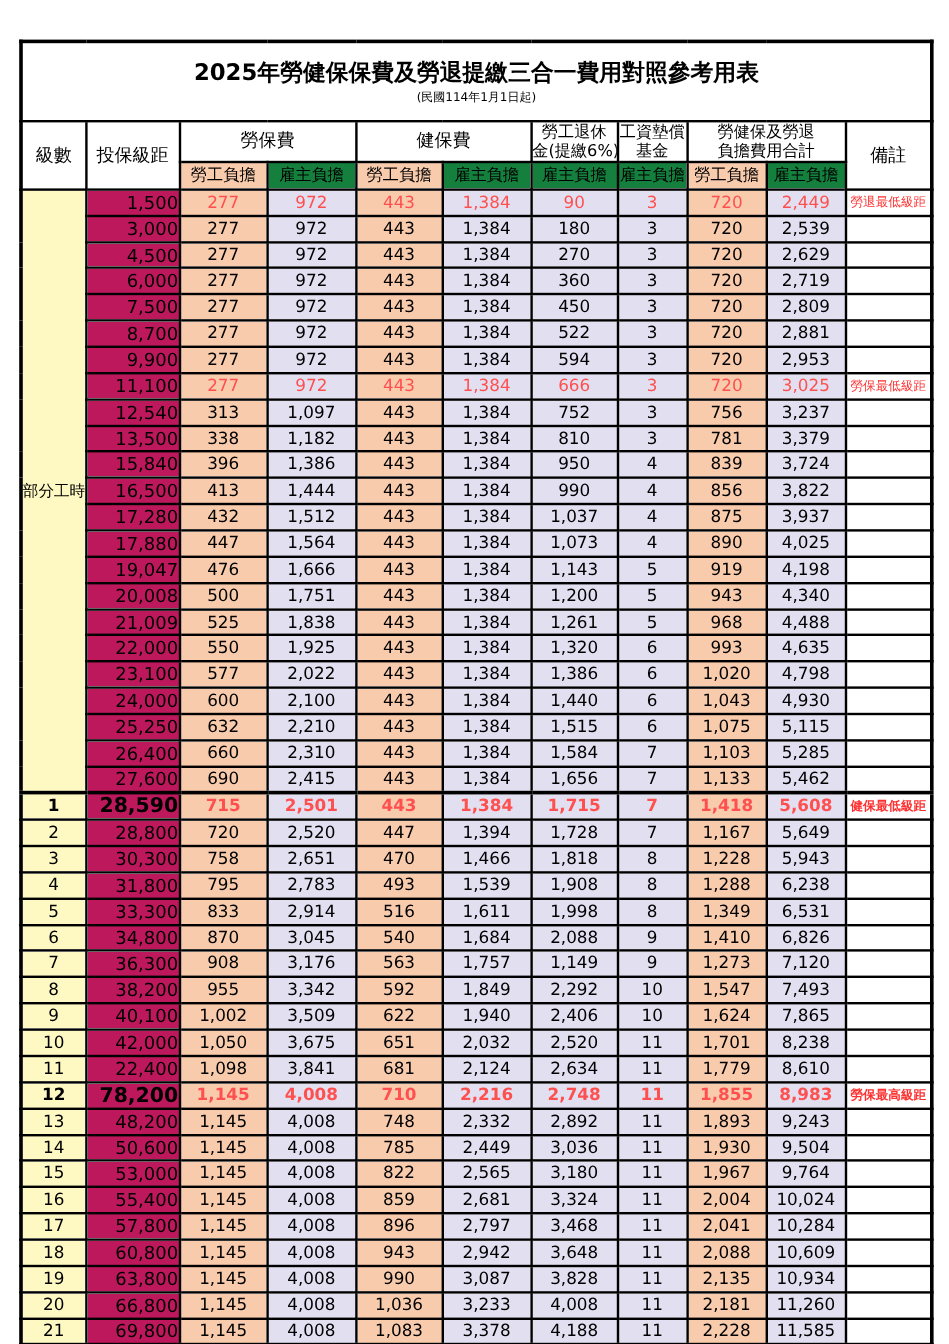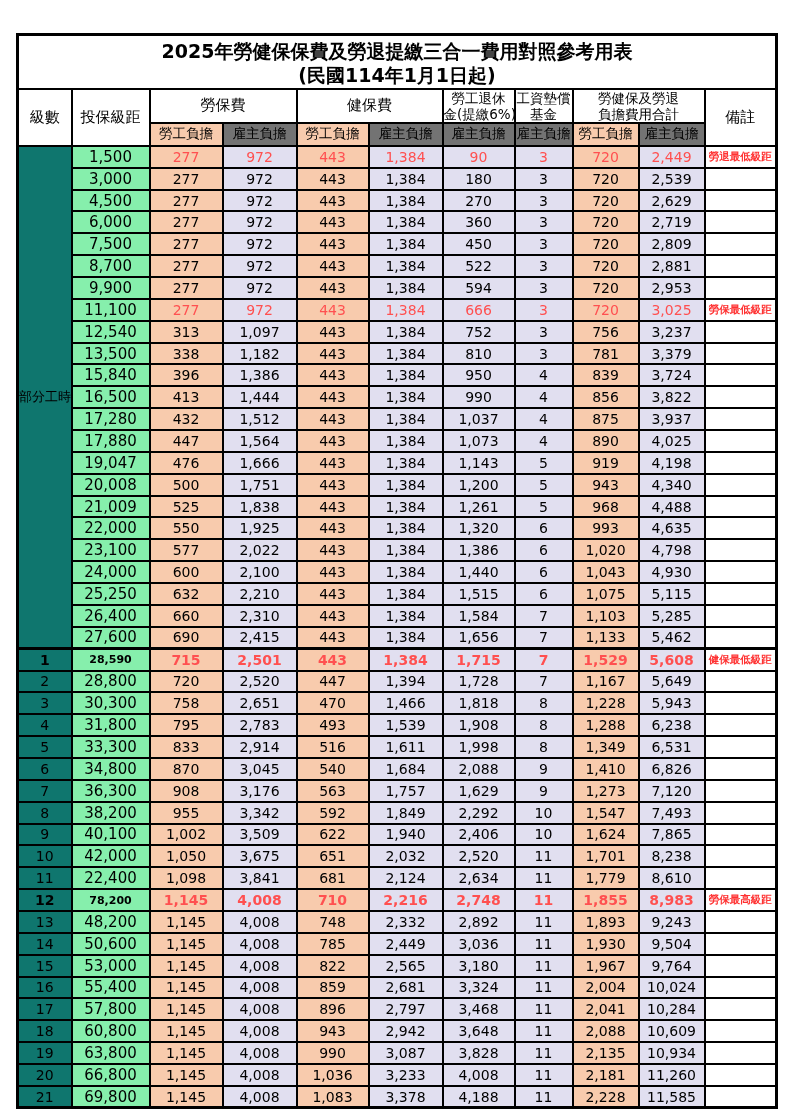--- a/index.html
+++ b/index.html
@@ -21,44 +21,44 @@
   th, td {
     border: 2px solid #000;
     text-align: center;
     vertical-align: middle;
     white-space: nowrap;
     overflow: hidden;
     padding: 0;
   }
 
   
-  .title-cell { height: 54px; background: #fff; }
+  .title-cell { height: 66px; background: #fff; }
   .title-line1 { font-size: 19px; font-weight: bold; line-height: 1.45; }
-  .title-line2 { font-size: 19px; font-weight: bold; line-height: 1.1; }
+  .title-line2 { font-size: 10px; font-weight: normal; line-height: 1.1; }
 
   
   .h-group th { font-weight: normal; font-size: 15px; height: 34px; }
   .two-line div { font-size: 13.5px; line-height: 1.2; font-weight: normal; }
   .h-sub th { font-weight: normal; font-size: 13.5px; height: 23px; }
   th.bg-emp { background: #F8CBAD; margin-top: 17px; }
-  th.bg-er  { background: #737373; }
+  th.bg-er  { background: #15803d; }
 
   
   tbody tr { height: 21.86px; }
   tbody td { font-size: 14px; }
-  td.level   { background: #0f766e; font-size: 14px; }
+  td.level   { background: #fef9c3; font-size: 14px; }
   td.group   { font-size: 13px; letter-spacing: 0; }
-  td.bracket { background: #86efac; font-size: 15px; }
+  td.bracket { background: #be185d; font-size: 15px; text-align: right; }
   td.emp { background: #F8CBAD; }
   td.er  { background: #E1DFF0; }
-  td.remark { background: #fff; font-size: 10.5px; font-weight: bold; color: #FF3030; }
+  td.remark { background: #fff; font-size: 10.5px; font-weight: normal; color: #FF3030; }
 
   tr.red td.emp, tr.red td.er { color: #FF5050; }
   tr.bold td { font-weight: bold; }
-  tr.bold td.bracket { font-size: 11px; margin-left: 21px; }
+  tr.bold td.bracket { font-size: 17px; margin-left: 21px; }
   tr.thick-top td { border-top: 3px solid #000; }
 </style>
 </head>
 <body>
 
 <div class="sheet">
   <table class="main">
     <colgroup>
       <col style="width:54px">
         <col style="width:78px">
@@ -389,21 +389,21 @@
         </tr>
         <tr class="red bold thick-top">
           <td class="level">1</td>
           <td class="bracket">28,590</td>
           <td class="emp">715</td>
           <td class="er">2,501</td>
           <td class="emp">443</td>
           <td class="er">1,384</td>
           <td class="er">1,715</td>
           <td class="er">7</td>
-          <td class="emp">1,529</td>
+          <td class="emp">1,418</td>
           <td class="er">5,608</td>
           <td class="remark">健保最低級距</td>
         </tr>
         <tr>
           <td class="level">2</td>
           <td class="bracket">28,800</td>
           <td class="emp">720</td>
           <td class="er">2,520</td>
           <td class="emp">447</td>
           <td class="er">1,394</td>
@@ -465,21 +465,21 @@
           <td class="er">6,826</td>
           <td class="remark"></td>
         </tr>
         <tr>
           <td class="level">7</td>
           <td class="bracket">36,300</td>
           <td class="emp">908</td>
           <td class="er">3,176</td>
           <td class="emp">563</td>
           <td class="er">1,757</td>
-          <td class="er">1,629</td>
+          <td class="er">1,149</td>
           <td class="er">9</td>
           <td class="emp">1,273</td>
           <td class="er">7,120</td>
           <td class="remark"></td>
         </tr>
         <tr>
           <td class="level">8</td>
           <td class="bracket">38,200</td>
           <td class="emp">955</td>
           <td class="er">3,342</td>

